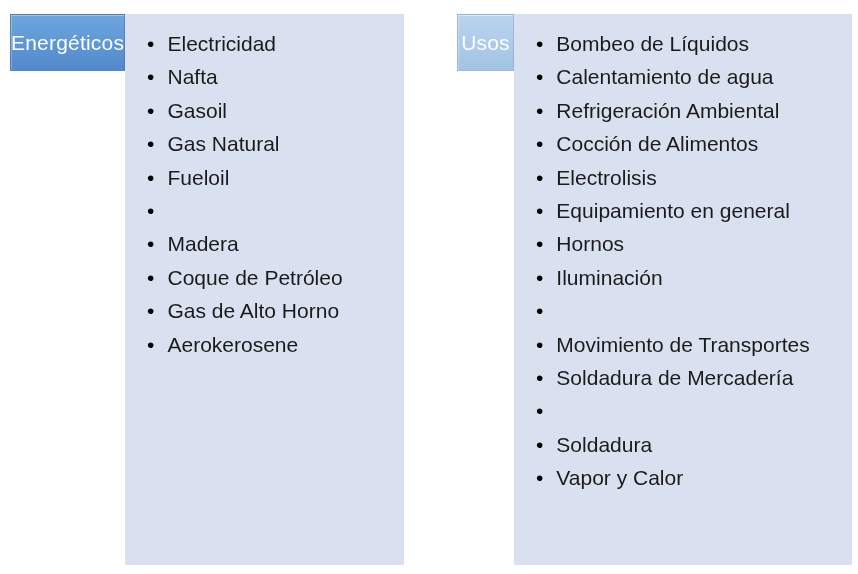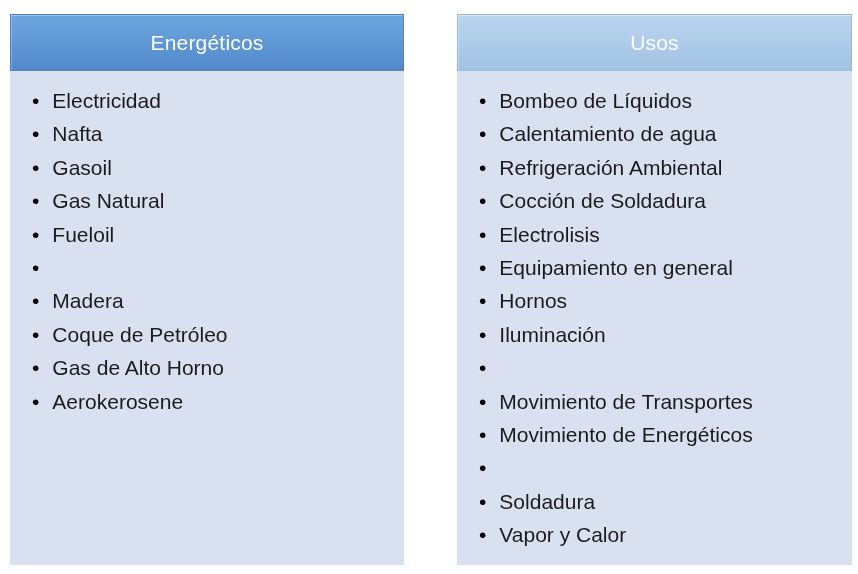--- a/index.html
+++ b/index.html
@@ -17,21 +17,21 @@
     background: #ffffff;
     font-family: "Liberation Sans", "DejaVu Sans", sans-serif;
     overflow: hidden;
   }
   .canvas { position: relative; width: 858px; height: 574px; }
   .panel {
     position: absolute;
     top: 14px;
     height: 551px;
     display: flex;
-    flex-direction: column;
+    flex-direction: row;
   }
   .panel-left  { left: 10px;  width: 394px; }
   .panel-right { left: 457px; width: 395px; }
   .panel-header {
     height: 57px;
     flex: 0 0 57px;
     display: flex;
     align-items: center;
     justify-content: center;
     color: var(--header-text);
@@ -135,21 +135,21 @@
           <li>
             <span class="bullet">•</span>
             <span>Calentamiento de agua</span>
           </li>
           <li>
             <span class="bullet">•</span>
             <span>Refrigeración Ambiental</span>
           </li>
           <li>
             <span class="bullet">•</span>
-            <span>Cocción de Soldadura</span>
+            <span>Cocción de Alimentos</span>
           </li>
           <li>
             <span class="bullet">•</span>
             <span>Electrolisis</span>
           </li>
           <li>
             <span class="bullet">•</span>
             <span>Equipamiento en general</span>
           </li>
           <li>
@@ -162,21 +162,21 @@
           </li>
           <li>
             <span class="bullet">•</span>
           </li>
           <li>
             <span class="bullet">•</span>
             <span>Movimiento de Transportes</span>
           </li>
           <li>
             <span class="bullet">•</span>
-            <span>Movimiento de Energéticos</span>
+            <span>Soldadura de Mercadería</span>
           </li>
           <li>
             <span class="bullet">•</span>
           </li>
           <li>
             <span class="bullet">•</span>
             <span>Soldadura</span>
           </li>
           <li>
             <span class="bullet">•</span>

